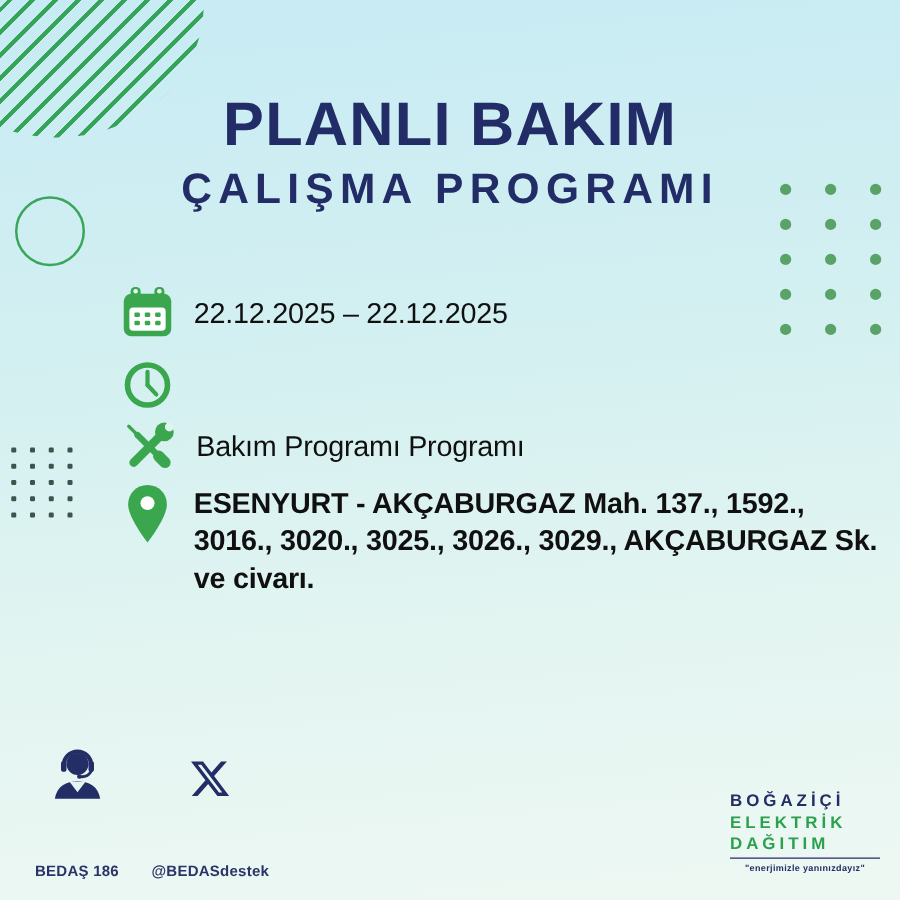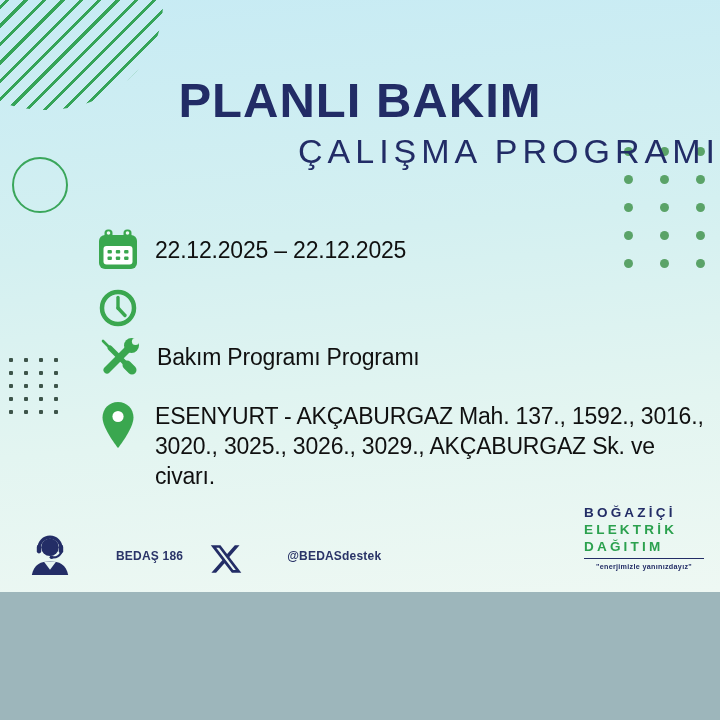--- a/index.html
+++ b/index.html
@@ -1,17 +1,17 @@
 <!DOCTYPE html>
 <html><head>
 <meta charset="utf-8">
 <style>
   html,body{margin:0;padding:0;background:#9db6bb;}
   .canvas{
-    position:relative;width:720px;height:592px;overflow:hidden;
+    position:relative;width:720px;height:720px;overflow:hidden;
     background:linear-gradient(175deg,#c7ebf4 0%,#d4f0f1 40%,#e3f5f1 70%,#eef8f3 100%);
     font-family:"Liberation Sans", sans-serif;
   }
   
   .stripes{
     position:absolute;left:-72px;top:-102px;width:235px;height:212px;border-radius:50%;
     background:repeating-linear-gradient(135deg, rgba(0,0,0,0) 0 10px, #35a458 10px 13px);
   }
   .circle-deco{
     position:absolute;left:12px;top:157px;width:52px;height:52px;
@@ -25,33 +25,33 @@
   .right-dots .gdot{width:9px;height:9px;border-radius:50%;background:#5aa368;}
   .left-dots{
     position:absolute;left:9px;top:358px;
     display:grid;grid-template-columns:repeat(4,4px);grid-auto-rows:4px;
     column-gap:11px;row-gap:9px;
   }
   .left-dots .ddot{width:4px;height:4px;border-radius:1px;background:#3d544a;}
   
   .title{position:absolute;top:72px;left:0;right:0;text-align:center;color:#222c66;}
   .title .t1{font-size:49px;font-weight:800;letter-spacing:1px;line-height:56px;}
-  .title .t2{font-size:34px;font-weight:400;letter-spacing:5px;line-height:40px;margin-top:3px;text-align:right;}
+  .title .t2{font-size:34px;font-weight:700;letter-spacing:5px;line-height:40px;margin-top:3px;}
   
   .row{position:absolute;left:98px;display:flex;align-items:center;gap:17px;color:#101010;}
   .row .rtext{font-size:23px;line-height:30px;letter-spacing:-0.2px;}
   .row-date{top:228px;height:44px;}
   .row-time{top:287px;height:42px;}
   .row-work{top:336px;height:42px;}
-  .row-loc{top:401px;align-items:flex-start;}
+  .row-loc{top:387px;align-items:flex-start;font-weight:bold;}
   .row-loc .rtext{width:556px;}
   .ricon{flex:0 0 40px;display:flex;justify-content:center;}
   
   .contacts{position:absolute;left:28px;bottom:16px;display:flex;gap:26px;align-items:flex-end;}
-  .contact{display:flex;flex-direction:row;align-items:center;gap:44px;}
+  .contact{display:flex;flex-direction:column;align-items:center;gap:44px;}
   .contact .cicon{height:46px;display:flex;align-items:flex-end;}
   .contact .clabel{margin-top:6px;font-size:12px;font-weight:bold;color:#2a3468;letter-spacing:0.2px;}
   
   .logo{position:absolute;right:16px;bottom:21px;width:120px;}
   .logo .lg{font-size:13.5px;font-weight:bold;letter-spacing:3.2px;line-height:17px;}
   .lg1{color:#232d66;}
   .lg2,.lg3{color:#2ba14e;}
   .tagline{
     margin-top:3px;padding-top:3px;border-top:1.5px solid #232d66;
     font-size:7.2px;color:#232d66;text-align:center;letter-spacing:0.3px;font-weight:bold;

